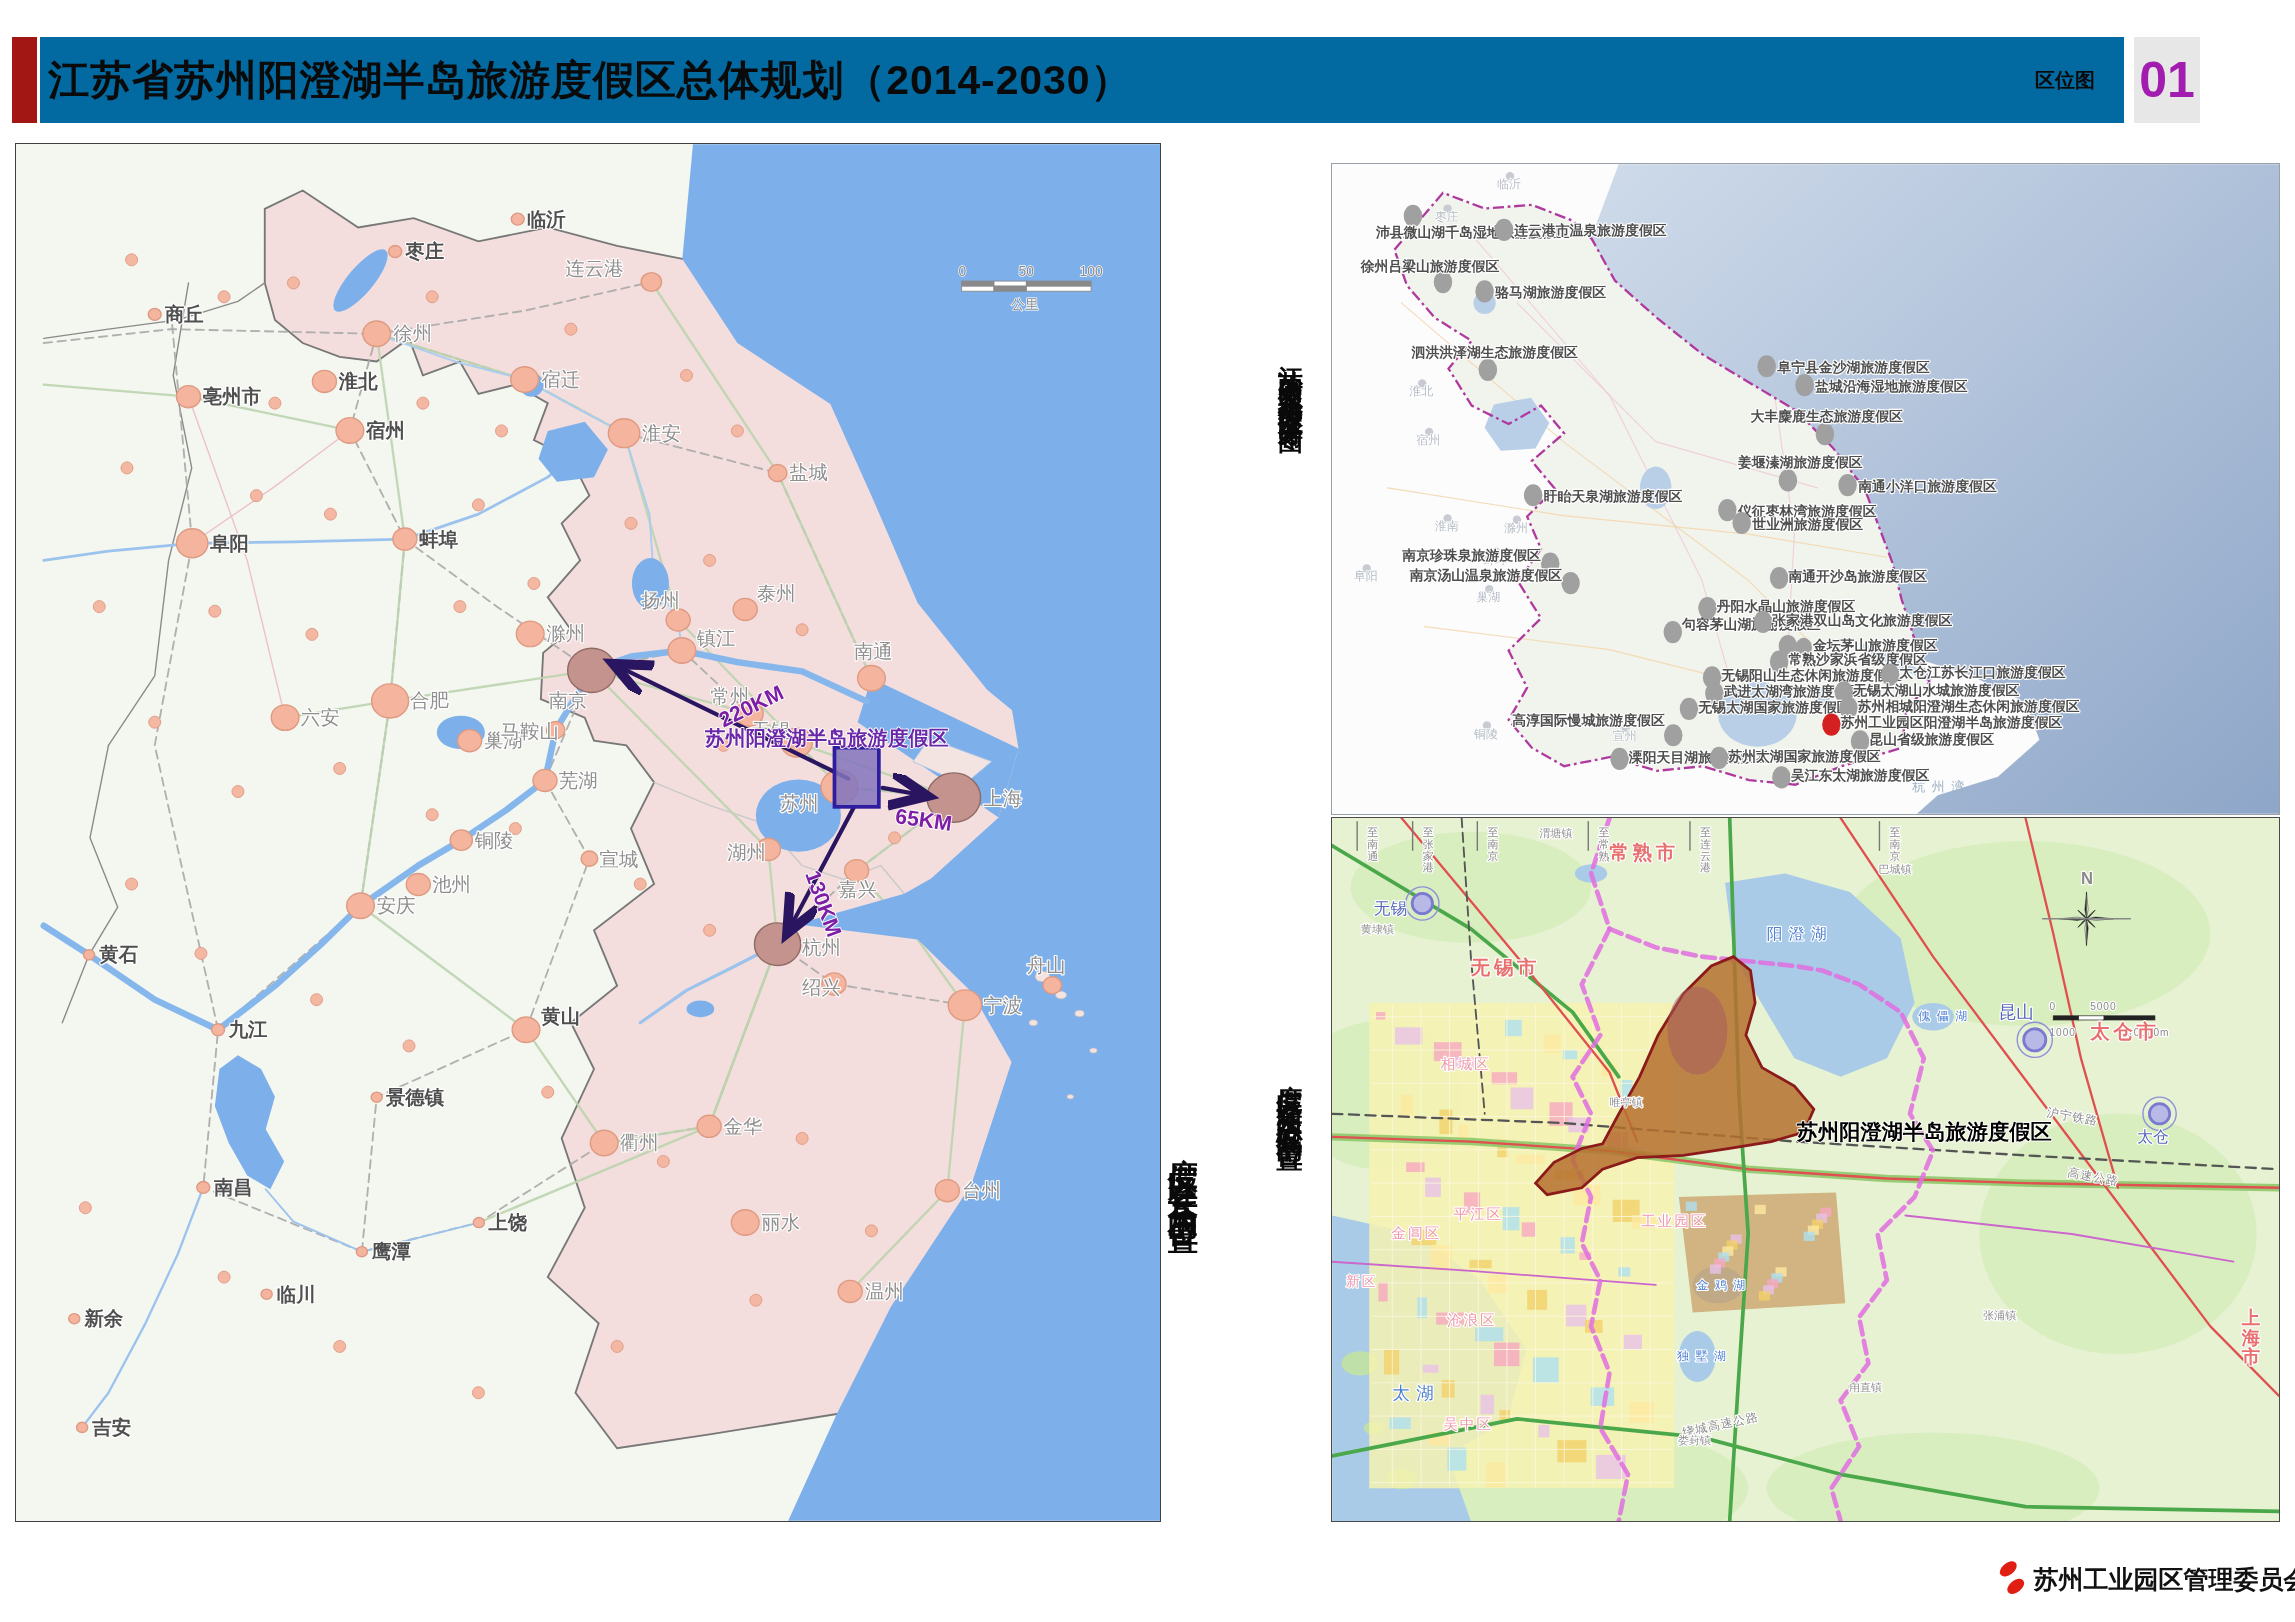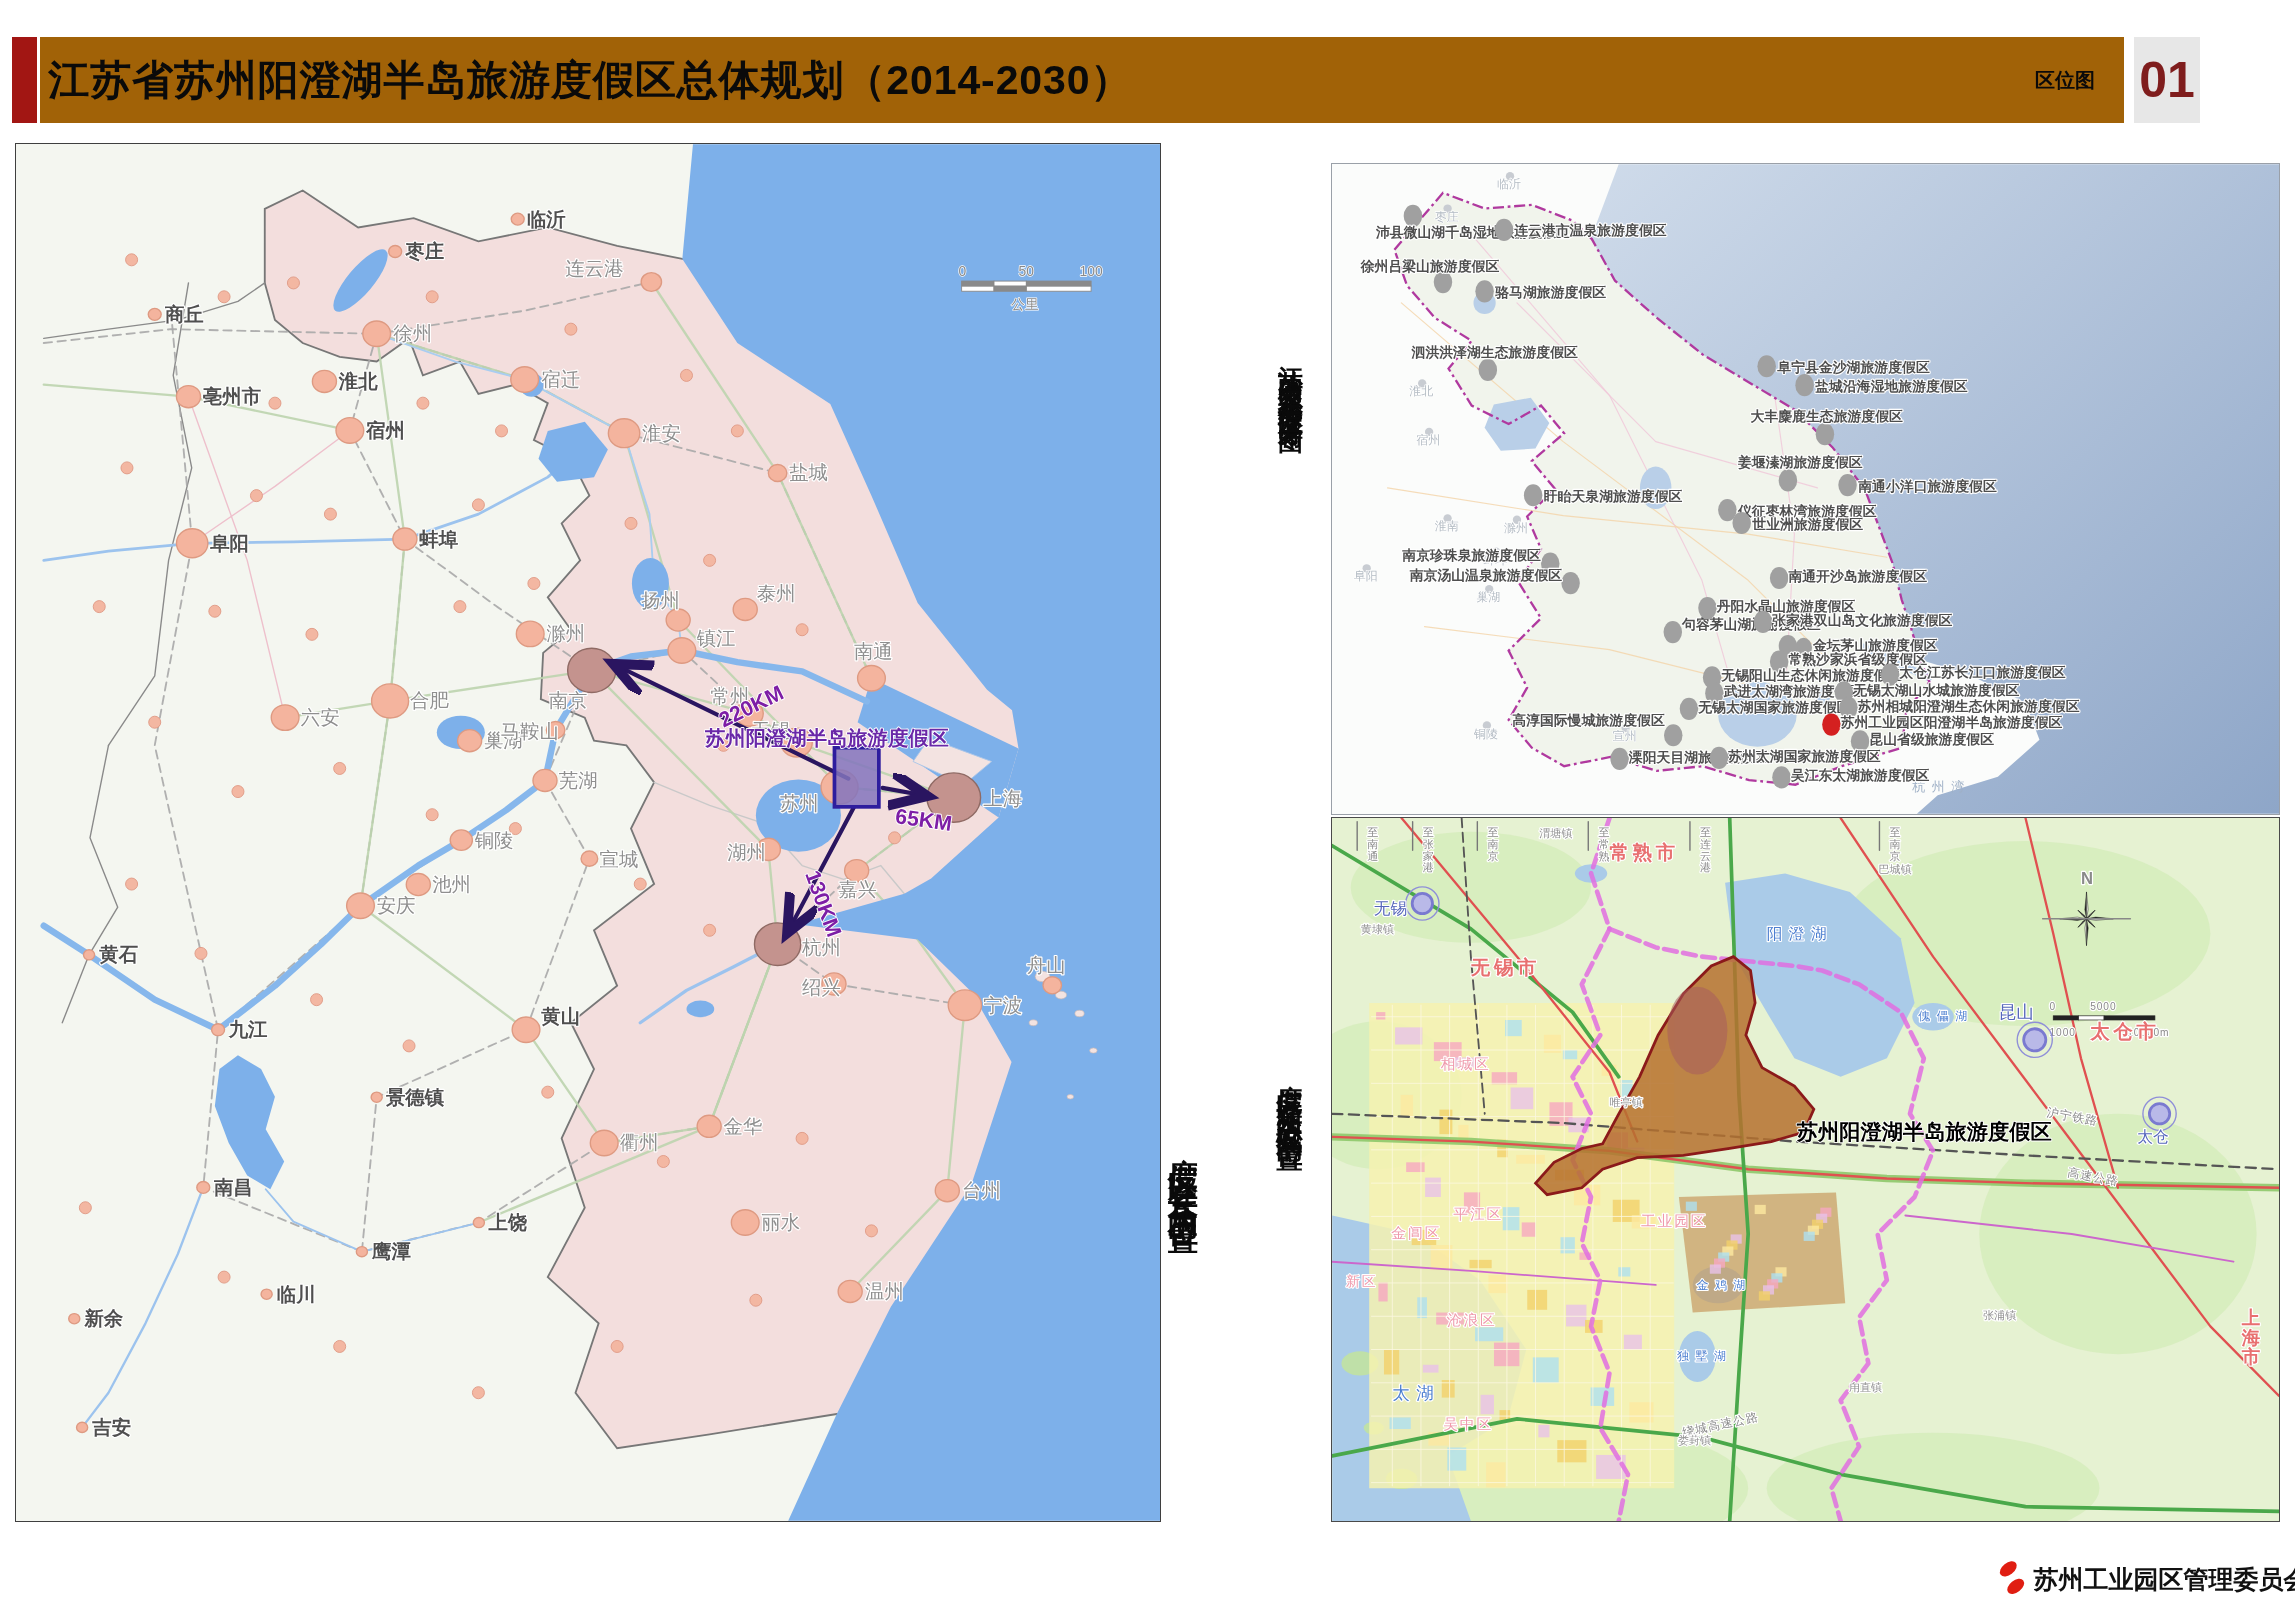--- a/index.html
+++ b/index.html
@@ -1,23 +1,23 @@
 <!DOCTYPE html>
 <html style="font-size:7.4px"><head>
 <meta charset="utf-8">
 <style>
   html,body{margin:0;padding:0;background:#fff;}
   body{width:2295px;height:1623px;position:relative;font-family:"Liberation Sans",sans-serif;overflow:hidden;}
   .abs{position:absolute;}
   
   #hdr-red{left:11.6px;top:37px;width:25px;height:86px;background:#a21613;}
-  #hdr-band{left:40px;top:37px;width:2084px;height:86px;background:#a16207;display:flex;align-items:center;}
+  #hdr-band{left:40px;top:37px;width:2084px;height:86px;background:#0369a1;display:flex;align-items:center;}
   #hdr-title{font-size:41px;font-weight:bold;color:#0a0a0a;margin-left:8.3px;letter-spacing:0.9px;white-space:nowrap;}
   #hdr-corner{position:absolute;right:29px;font-size:20px;font-weight:bold;color:#0a0a0a;}
-  #hdr-page{left:2134px;top:37px;width:66px;height:86px;background:#e7e7e7;display:flex;align-items:center;justify-content:center;font-size:50px;font-weight:bold;color:#7f1d1d;}
+  #hdr-page{left:2134px;top:37px;width:66px;height:86px;background:#e7e7e7;display:flex;align-items:center;justify-content:center;font-size:50px;font-weight:bold;color:#a21caf;}
   
   #leftmap{left:15.3px;top:143px;width:1144px;height:1377px;border:1.4px solid #3f3f3f;background:#f4f6f0;}
   #map2{left:1331px;top:163px;width:947px;height:650px;border:0.9px solid #9aa0a8;background:#fbfcfb;}
   #map3{left:1331px;top:817px;width:947px;height:703px;border:0.9px solid #4a4a4a;background:#e6f2d2;}
   svg{display:block;}
   
   .vcap{writing-mode:vertical-rl;text-orientation:upright;font-weight:bold;color:#0a0a0a;white-space:nowrap;}
   #cap1{left:1275px;top:346px;font-size:25px;letter-spacing:4.6px;}
   #cap2{left:1273px;top:1064px;font-size:26px;letter-spacing:5.1px;}
   #cap3{left:1162px;top:1134px;font-size:30px;letter-spacing:7.4px;}

